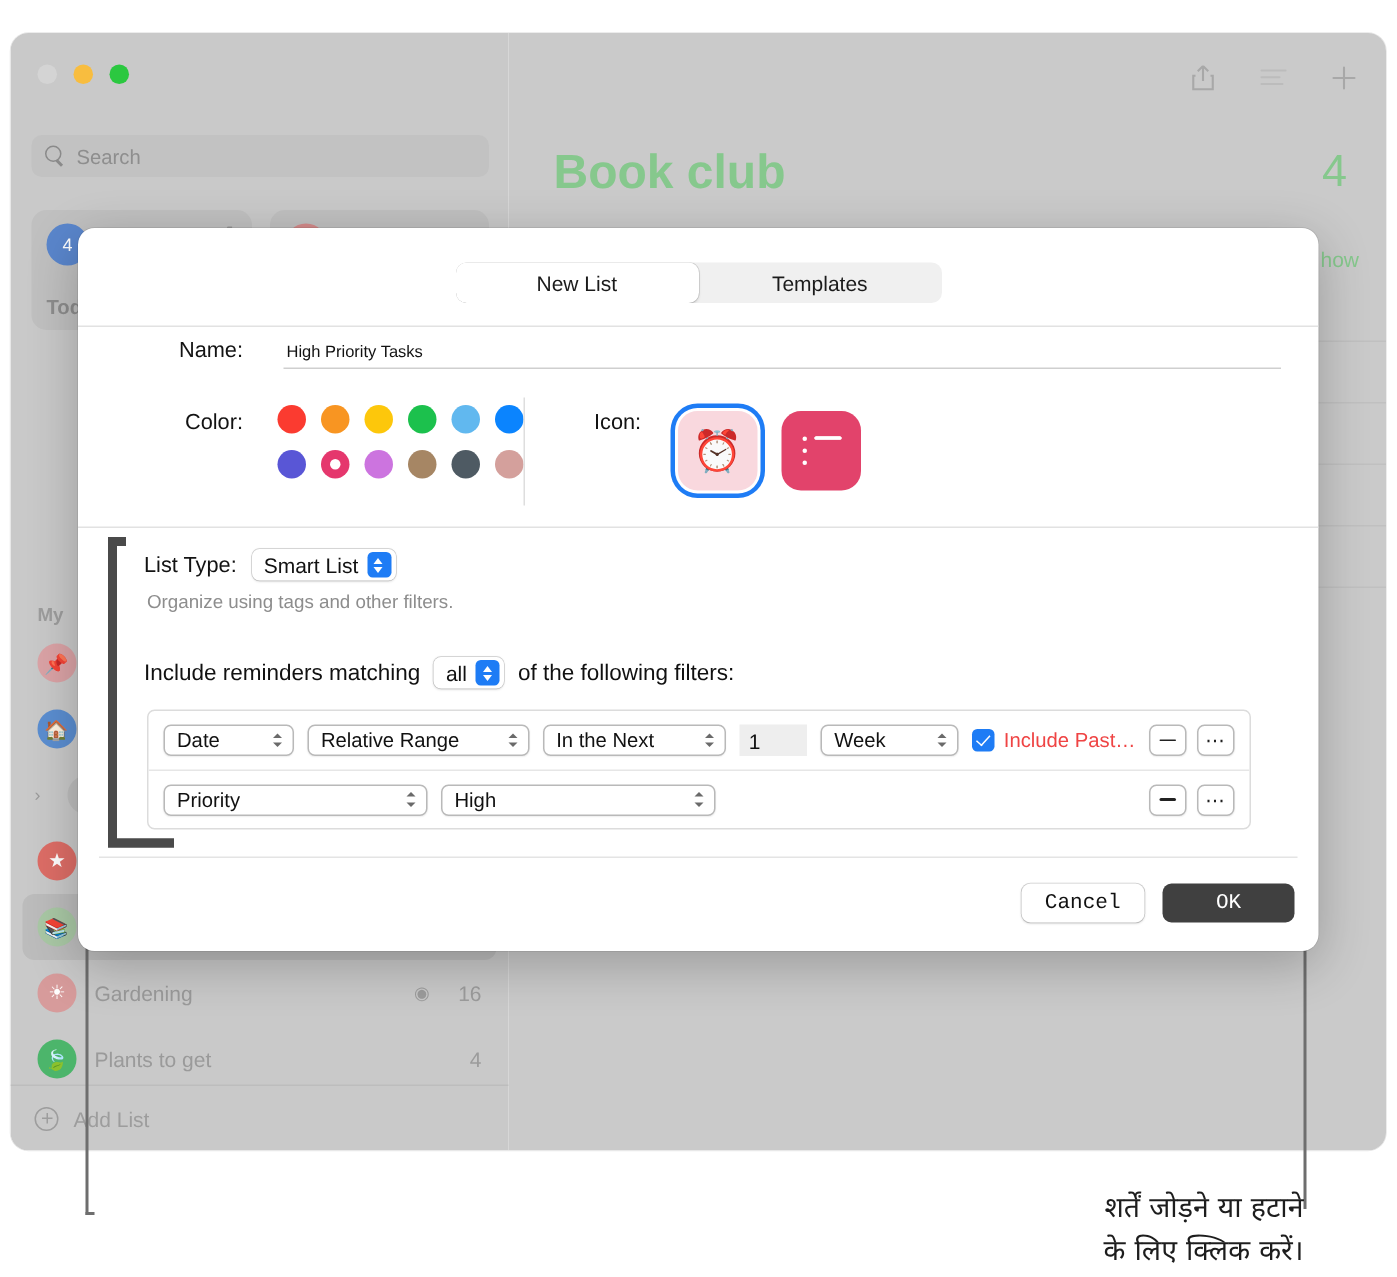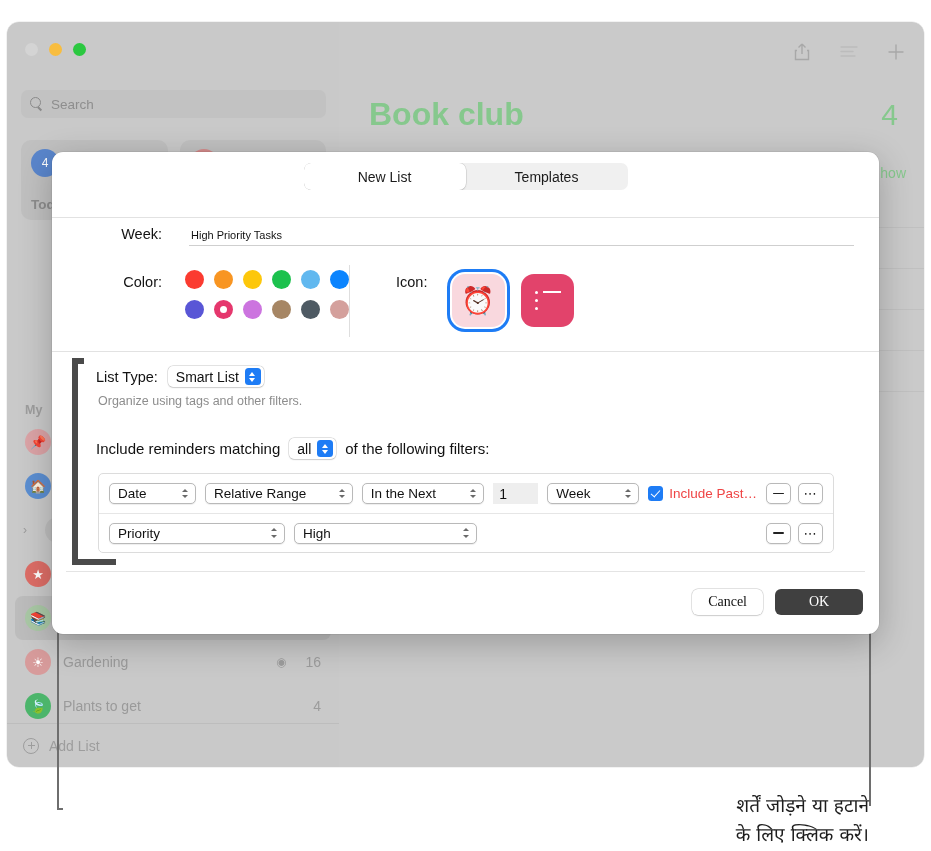--- a/index.html
+++ b/index.html
@@ -148,21 +148,21 @@
   .bracket { position: absolute; border-color: #4a4a4a; border-style: solid; }
 
   
   .sheet {
     position: absolute; left: 52px; top: 137px; width: 827px; height: 482px;
     background: #ffffff; border-radius: 11px;
     box-shadow: 0 9px 34px rgba(0,0,0,0.24), 0 0 0 0.5px rgba(0,0,0,0.10);
     overflow: hidden;
   }
   .seg-wrap {
-    position: absolute; left: 0; right: 0; top: 11px;
+    position: absolute; left: 0; right: 0; top: 23px;
     display: flex; justify-content: center;
   }
   .segmented {
     display: flex; background: #f0f0f0; border-radius: 7px; padding: 0;
     width: 324px; height: 27px; overflow: hidden;
   }
   .seg {
     flex: 1 1 50%; display: flex; align-items: center; justify-content: center;
     font-size: 14px; color: #1b1b1b; cursor: default;
   }
@@ -308,21 +308,21 @@
 
   .sheet-footer-div {
     position: absolute; left: 14px; right: 14px; top: 556px; height: 1px; background: #e4e4e4;
   }
   .sheet-buttons {
     position: absolute; right: 16px; top: 574px; display: flex; gap: 12px;
   }
   .btn {
     height: 26px; min-width: 70px; border-radius: 6px; font-size: 14px;
     display: flex; align-items: center; justify-content: center; padding: 0 16px;
-    font-family: Liberation Serif, serif;
+    font-family: Liberation Mono, monospace;
   }
   .btn.cancel {
     background: #fff; color: #111;
     box-shadow: 0 0 0 0.5px rgba(0,0,0,0.18), 0 0.5px 1.5px rgba(0,0,0,0.12);
   }
   .btn.ok { background: #404040; color: #fff; min-width: 88px; }
 </style>
 </head>
 <body>
 
@@ -438,21 +438,21 @@
 
     <div class="seg-wrap">
       <div class="segmented">
         <div class="seg active">New List</div>
         <div class="seg">Templates</div>
       </div>
     </div>
 
     <div class="sheet-divider" style="top:65px;"></div>
 
-    <div class="row-label" style="position:absolute; left:28px; top:74px; width:82px;">Week:</div>
+    <div class="row-label" style="position:absolute; left:28px; top:74px; width:82px;">Name:</div>
     <input class="name-field" style="top: 72px; left: 137px; width: 665px;" type="text" value="High Priority Tasks">
 
     <div class="row-label" style="position:absolute; left:28px; top:122px; width:82px;">Color:</div>
     <div class="swatches" style="left:133px; top:118px;">
       <div class="swatch-row">
         <span class="swatch" style="background:#fb3b30"></span>
         <span class="swatch" style="background:#f89522"></span>
         <span class="swatch" style="background:#fdc70b"></span>
         <span class="swatch" style="background:#1cc14d"></span>
         <span class="swatch" style="background:#61b8ef"></span>

